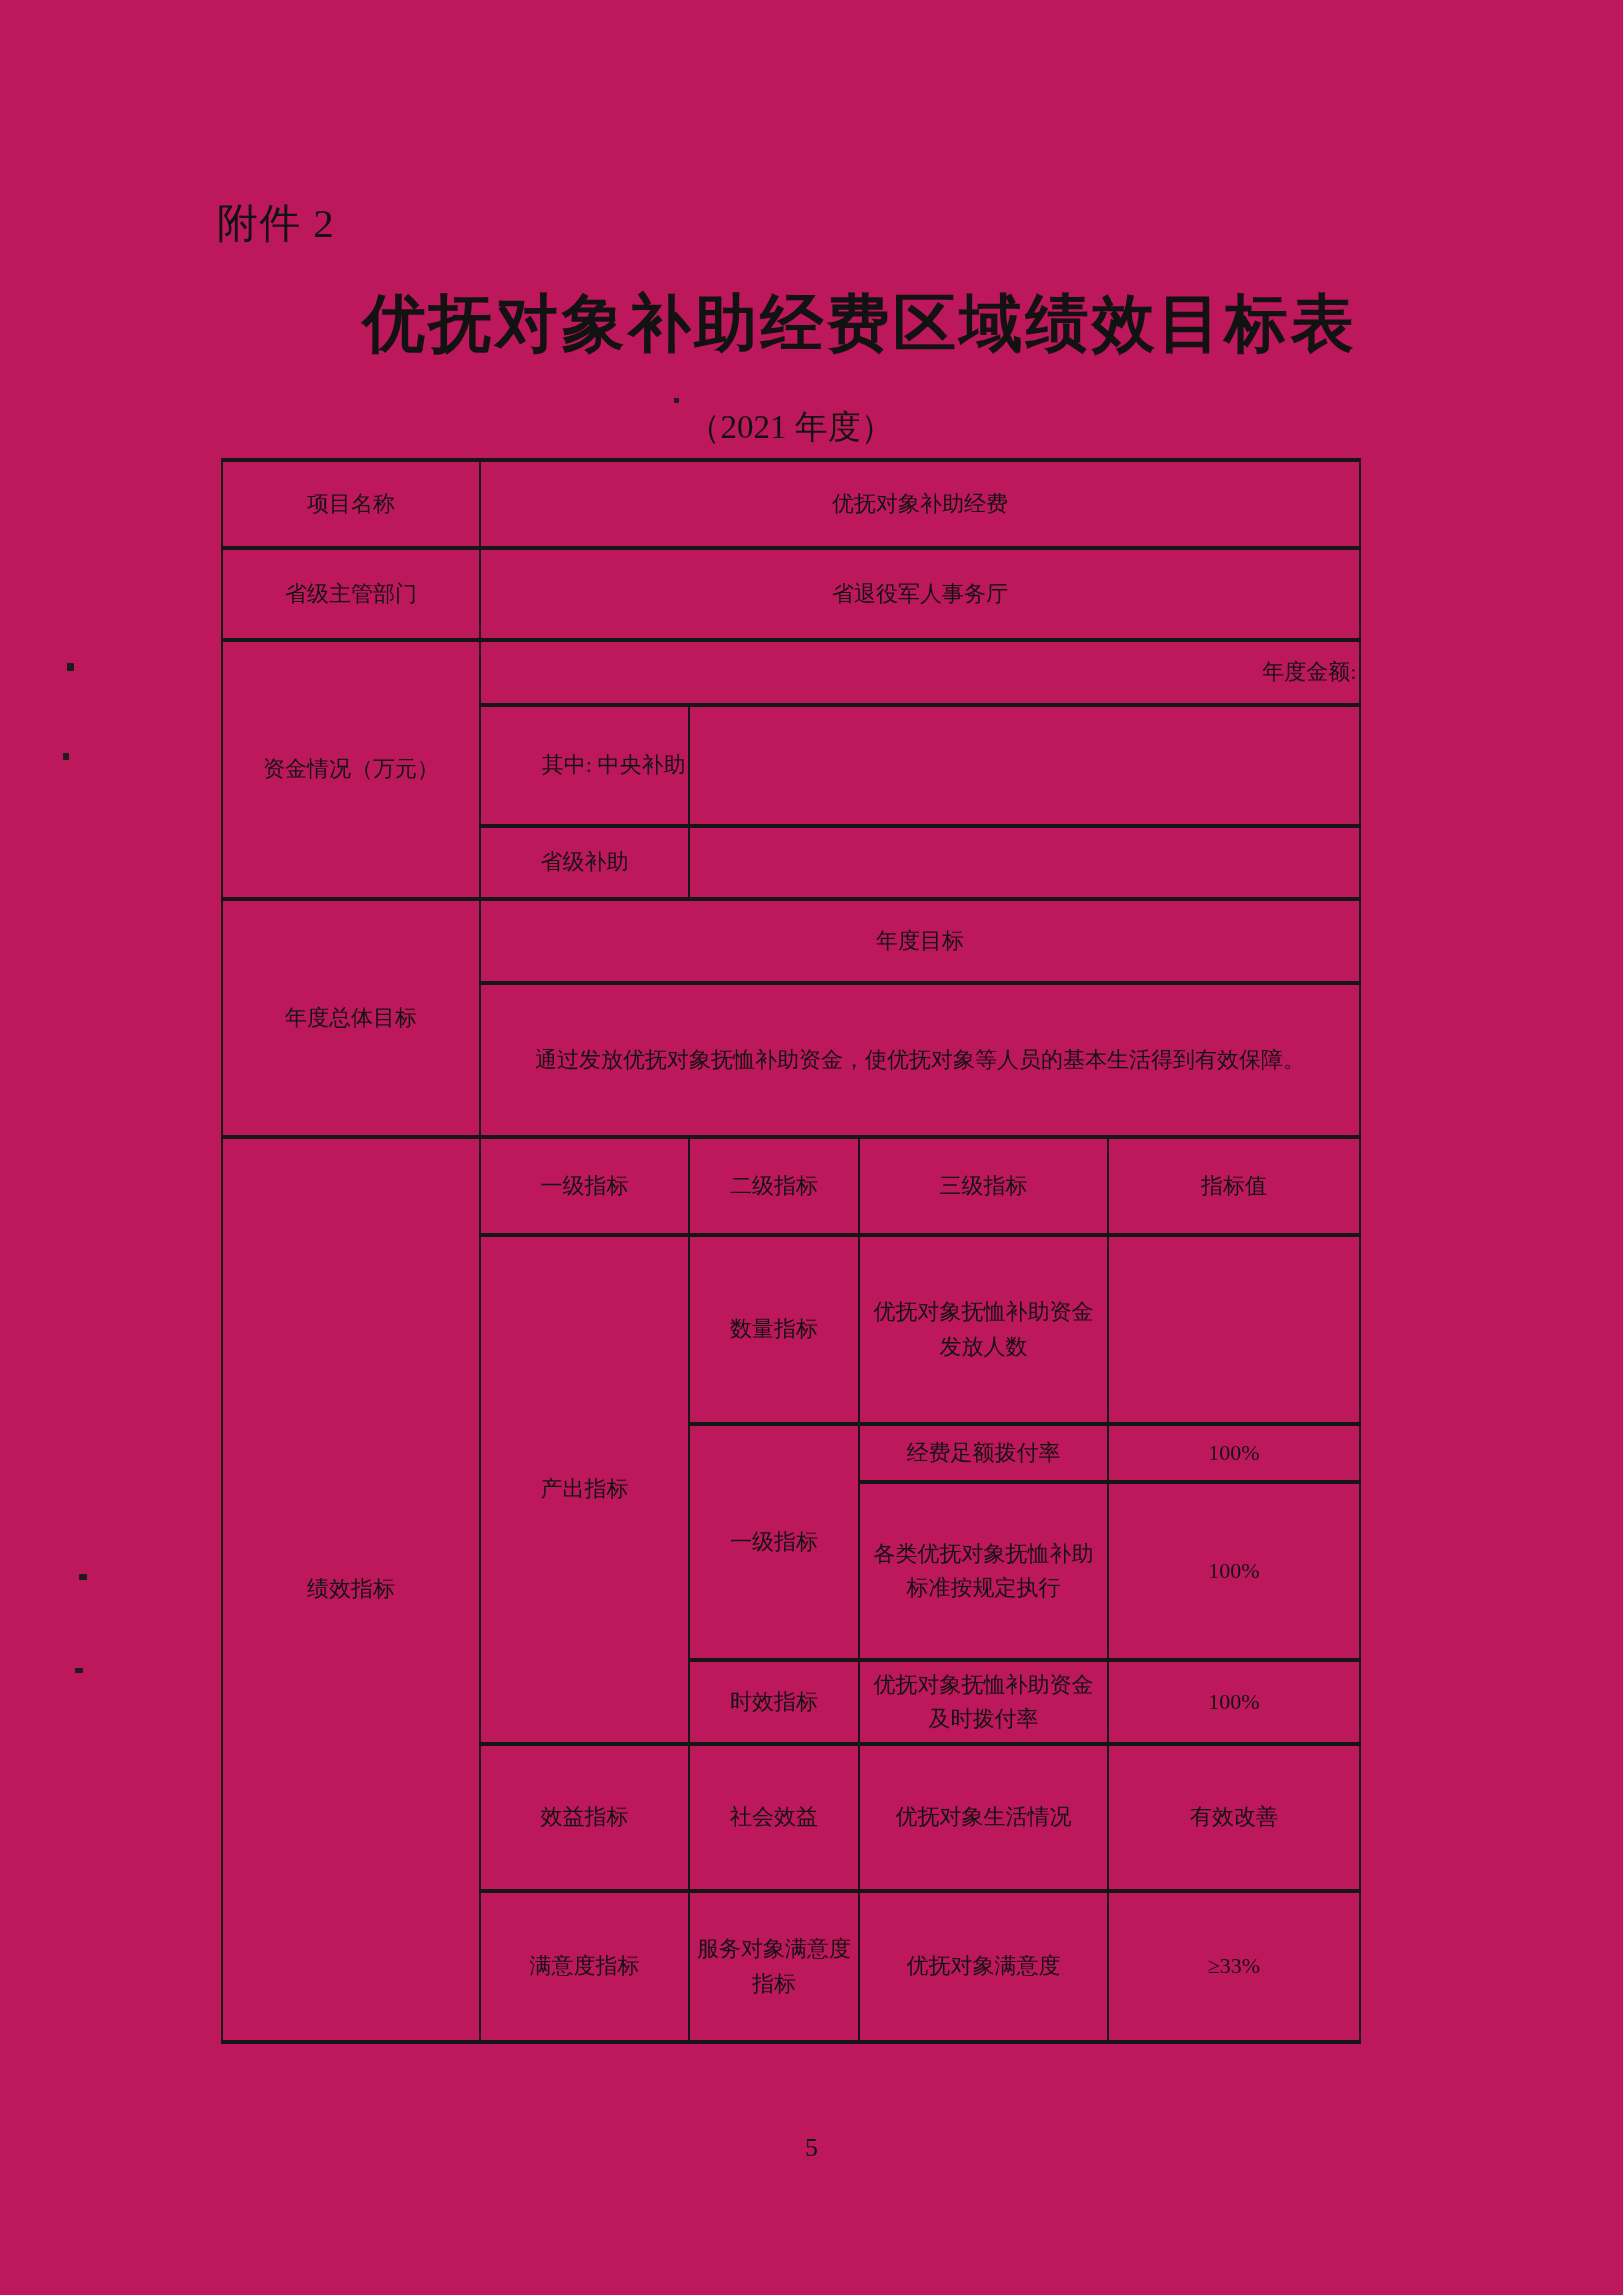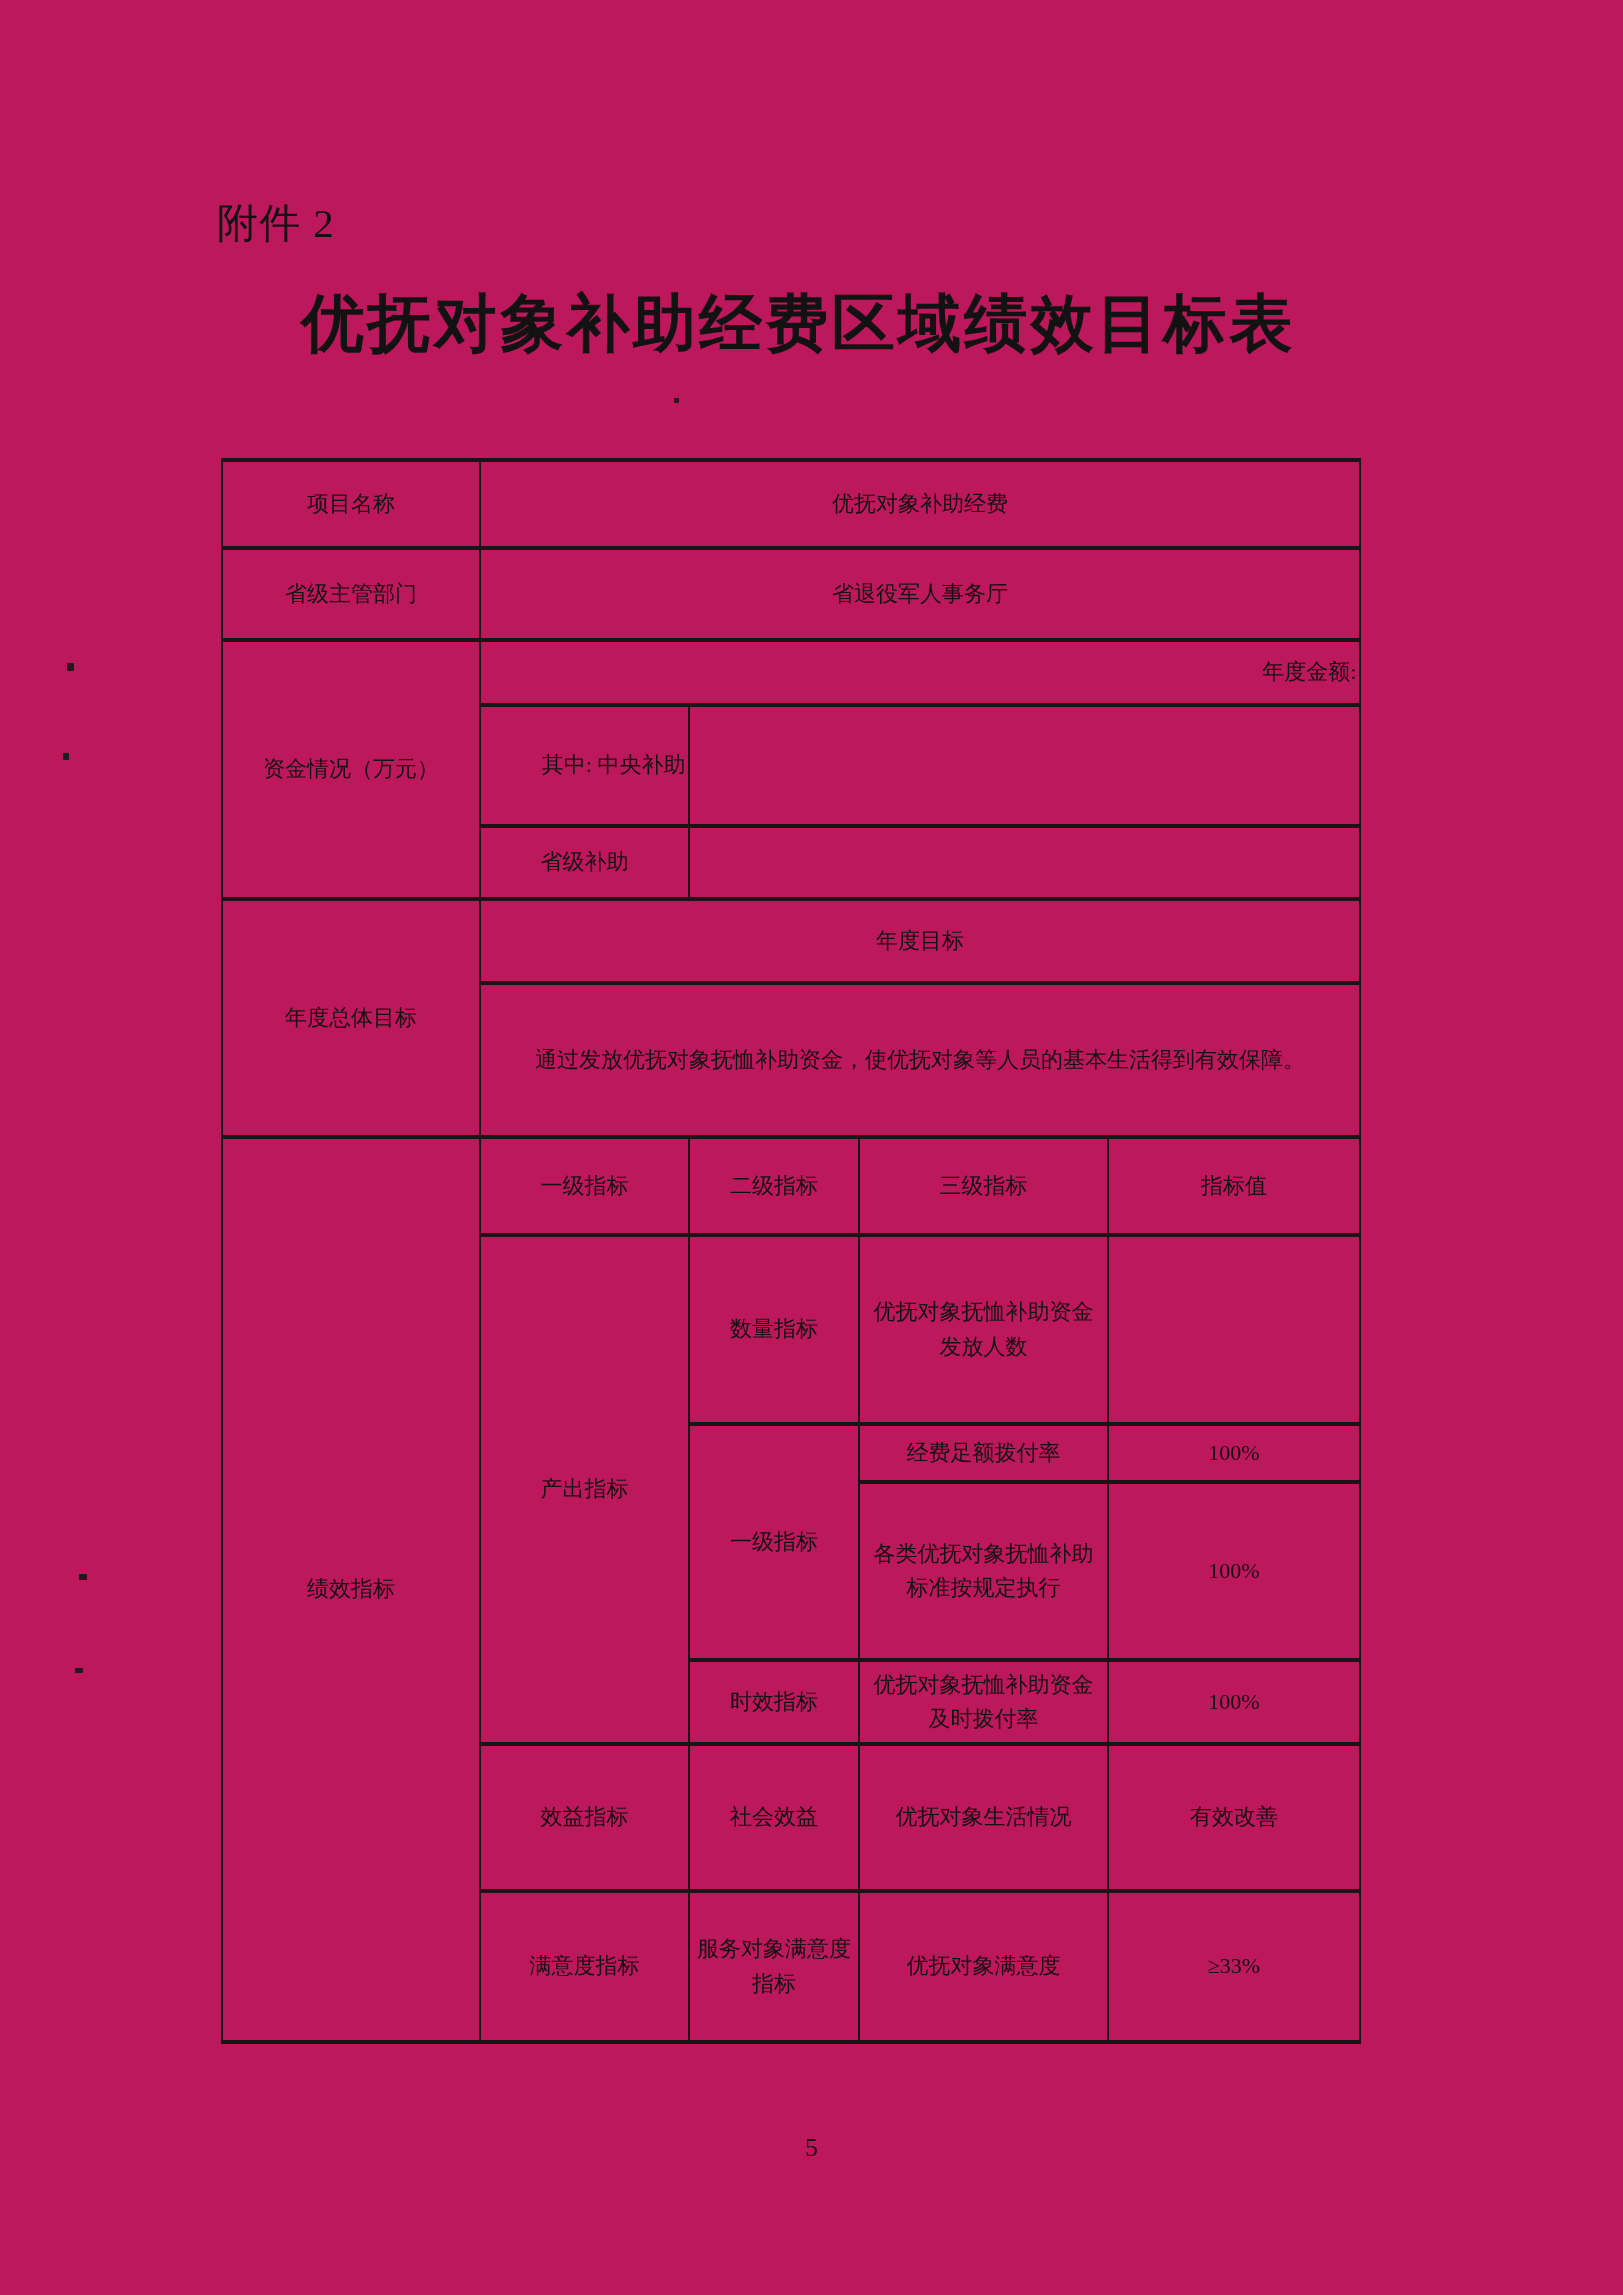--- a/index.html
+++ b/index.html
@@ -19,24 +19,24 @@
   }
   .attachment {
     position: absolute;
     left: 217px;
     top: 196px;
     font-size: 41px;
     letter-spacing: 1.3px;
   }
   .doc-title {
     position: absolute;
-    left: 229px;
+    left: 218px;
     top: 281px;
     width: 1139px;
-    text-align: center;
+    text-align: right;
     font-size: 63px;
     font-weight: bold;
     letter-spacing: 3.3px;
     white-space: nowrap;
   }
   .doc-subtitle {
     position: absolute;
     left: 221px;
     top: 405px;
     width: 1139px;
@@ -92,20 +92,21 @@
   .speck.s4 { left: 75px; top: 1668px; width: 7.9px; height:  5.2px; }
   .speck.s5 { left: 674px; top: 398px; width:  4.6px; height:  4.6px; }
 </style>
 </head>
 <body>
 
 <div class="page">
 
   <div class="attachment">附件 2</div>
   <div class="doc-title">优抚对象补助经费区域绩效目标表</div>
+  <div class="doc-subtitle">（2021 年度）</div>
 
   <table class="main-table">
     <colgroup>
       <col style="width:258px">
       <col style="width:209px">
       <col style="width:170px">
       <col style="width:249px">
       <col style="width:252px">
     </colgroup>
     <tbody>

